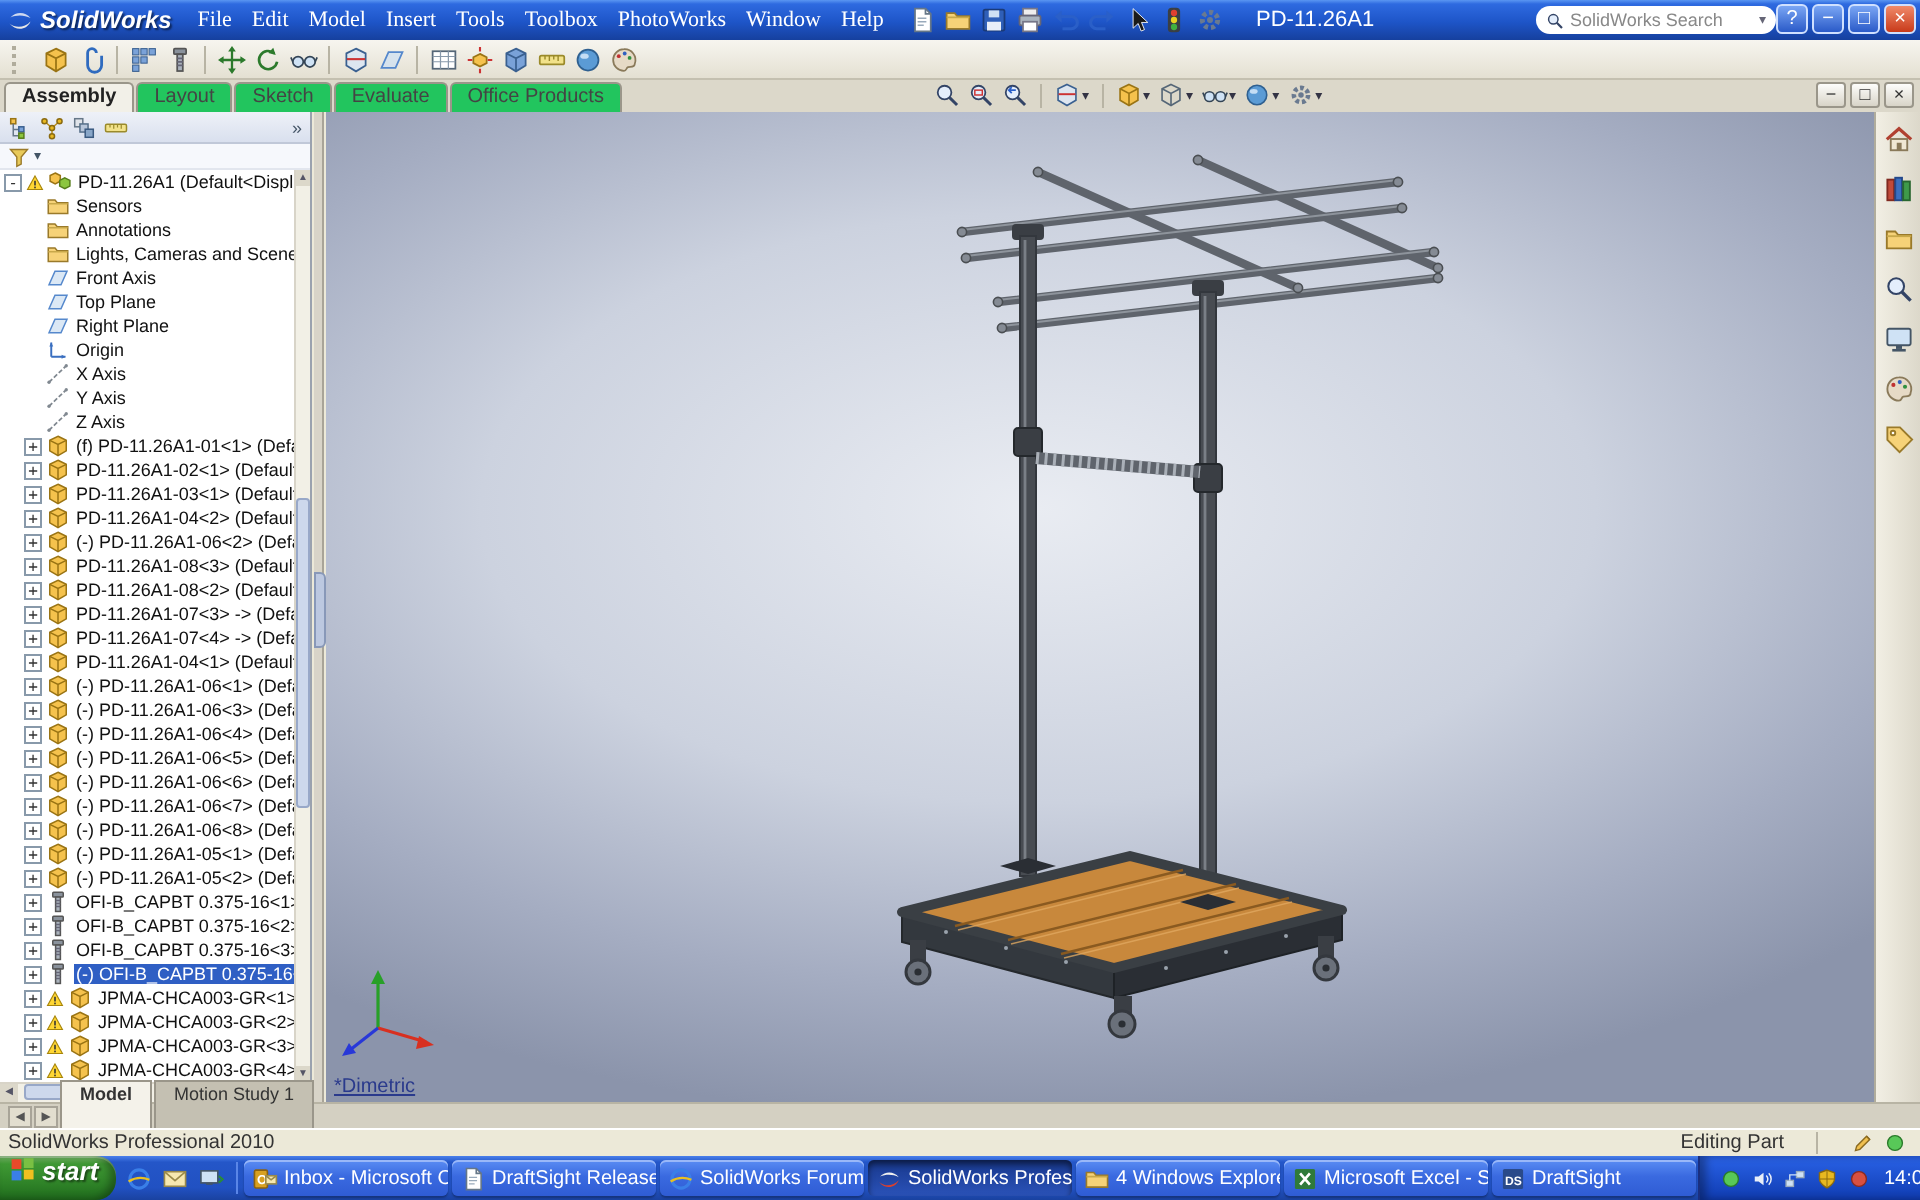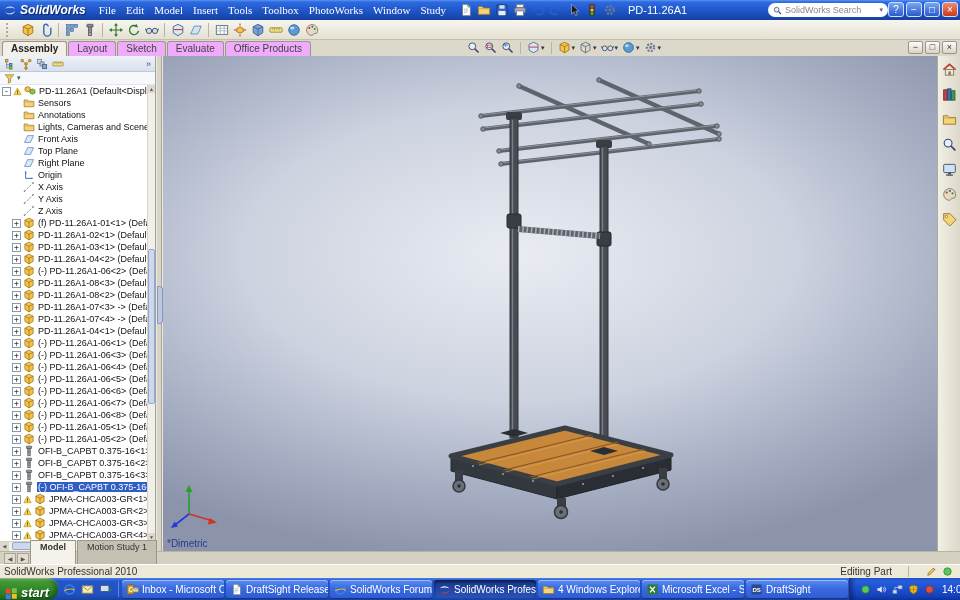--- a/index.html
+++ b/index.html
@@ -31,21 +31,21 @@
   
   .toolbar2 { position:absolute; top:20px; left:0; right:0; height:20px;
     background:linear-gradient(180deg,#f7f5ef,#e4e0d2); border-bottom:1px solid #c4c0b0;
     display:flex; align-items:center; padding-left:6px; }
   .grip { width:3px; height:14px; border-left:2px dotted #b0ac9c; margin-right:4px; }
   .sep { width:1px; height:14px; background:#b8b4a4; margin:0 3px; display:inline-block; }
 
   
   .tabrow { position:absolute; top:40px; left:0; right:0; height:16px; background:#dcd8ca; }
   .tabs { display:flex; margin-left:2px; height:16px; align-items:center; }
-  .tab { font-size:10px; padding:1px 8px 1px; background:#f0abfc; border:1px solid #9a968a; border-bottom:none;
+  .tab { font-size:10px; padding:1px 8px 1px; background:#22c55e; border:1px solid #9a968a; border-bottom:none;
     border-radius:3px 3px 0 0; color:#444; margin-right:1px; height:15px; }
   .tab.active { background:#f2f0e8; font-weight:bold; color:#222; }
   .docbtns { position:absolute; right:3px; top:1px; display:flex; gap:2px; }
   .db { width:15px; height:13px; background:linear-gradient(#fdfdfb,#d8d4c8); border:1px solid #9a968a; border-radius:2px;
     font-size:9px; line-height:11px; text-align:center; color:#333; }
 
   
   .headsup { position:absolute; top:41px; left:466px; display:flex; align-items:center; gap:2px; z-index:6; }
   .hu { display:inline-flex; align-items:center; padding:0 1px; }
   .hu svg { width:13px; height:13px; }
@@ -85,21 +85,21 @@
   .harrow { position:absolute; top:0; bottom:0; width:9px; background:#dcd8ca; color:#556; font-size:5px; text-align:center; line-height:9px; }
   .harrow.left { left:0; } .harrow.right { right:0; }
   .hthumb { position:absolute; top:0; bottom:1px; left:12px; width:56px; background:#cdd8ec; border:1px solid #98a8c8; border-radius:2px; }
 
   .splitter { position:absolute; left:157px; top:0; width:5px; height:495px; background:#d8d4c8; border-right:1px solid #a8a498; }
   .grip-tab { position:absolute; left:0; top:230px; width:6px; height:38px; background:#bcc8e0; border:1px solid #8898b8; border-radius:0 3px 3px 0; }
 
   .viewport { position:absolute; left:163px; top:0; width:774px; height:495px;
     background:radial-gradient(ellipse 75% 62% at 46% 40%, #e9ecf2 0%, #ccd2df 48%, #a5adc2 78%, #8b94ab 100%); }
   #model { position:absolute; left:0; top:0; width:100%; height:100%; }
-  .viewlabel { position:absolute; left:4px; bottom:2px; color:#2a3a8c; font-size:10px; }
+  .viewlabel { position:absolute; left:4px; bottom:2px; color:#2a3a8c; font-size:10px;text-decoration:underline; }
 
   .taskpane { position:absolute; right:0; top:0; width:23px; height:495px;
     background:linear-gradient(90deg,#f2efe4,#dcd8ca); border-left:1px solid #b0ac9c;
     display:flex; flex-direction:column; align-items:center; padding-top:5px; gap:8px; }
   .taskpane .tbi { width:17px; height:17px; }
   .taskpane .tbi svg { width:15px; height:15px; }
 
   
   .bottom-tabs { position:absolute; top:551px; left:0; right:0; height:13px; background:#d4d0c2; border-top:1px solid #b8b4a4;
     display:flex; align-items:flex-end; font-size:9px; padding-left:4px; }
@@ -115,21 +115,21 @@
   .sb-right { margin-left:auto; display:flex; align-items:center; gap:16px; margin-right:6px; }
   .sb-sep { width:1px; height:11px; background:#b8b4a4; }
   #status-icons { display:inline-flex; gap:3px; }
   #status-icons .tbi { width:13px; height:13px; }
   #status-icons .tbi svg { width:11px; height:11px; }
 
   
   .taskbar { position:absolute; top:578px; left:0; right:0; height:22px;
     background:linear-gradient(180deg,#4a80ec 0%,#2456c8 14%,#2151c2 72%,#1a42a0 100%); display:flex; align-items:center; }
   .start { height:22px; width:58px; flex:none; background:linear-gradient(180deg,#7aba6a 0%,#3f9934 18%,#2f8328 62%,#1f6a1c 100%);
-    border-radius:0 10px 10px 0; display:flex; align-items:flex-end; gap:3px; padding-left:5px; color:#fff; font-weight:bold;
+    border-radius:0 10px 10px 0; display:flex; align-items:flex-start; gap:3px; padding-left:5px; color:#fff; font-weight:bold;
     font-style:italic; font-size:13px; text-shadow:1px 1px 1px #0007; box-shadow:inset -3px 0 4px #0005, inset 0 1px 0 #ffffff50; }
   .start svg { width:13px; height:13px; }
   .qlaunch { display:flex; align-items:center; gap:2px; margin:0 3px; }
   .qlaunch .tbi { width:16px; height:16px; }
   .qlaunch .tbi svg { width:13px; height:13px; }
   .tb-sep { width:1px; height:16px; background:#16368c; border-right:1px solid #5a86e8; margin:0 2px; flex:none; }
   .task-btn { width:102px; height:18px; margin:0 1px; border-radius:3px; flex:none;
     background:linear-gradient(180deg,#5b8df4,#3a6ae0 45%,#2f5cd4); box-shadow:inset 0 1px 0 #9ab8f8, 0 1px 1px #0004;
     display:flex; align-items:center; gap:3px; padding:0 4px; color:#fff; font-size:10px; white-space:nowrap; overflow:hidden; }
   .task-btn .tbi { width:13px; height:13px; flex:none; }
@@ -156,21 +156,21 @@
     </div>
     <nav class="menus" id="menus">
         <span class="menu-item">File</span>
         <span class="menu-item">Edit</span>
         <span class="menu-item">Model</span>
         <span class="menu-item">Insert</span>
         <span class="menu-item">Tools</span>
         <span class="menu-item">Toolbox</span>
         <span class="menu-item">PhotoWorks</span>
         <span class="menu-item">Window</span>
-        <span class="menu-item">Study</span>
+        <span class="menu-item">Help</span>
       </nav>
     <div class="tb-icons" id="titlebar-icons">
         <span class="tbi">
           <svg viewBox="0 0 16 16">
             <path d="M4 1.5h6l3 3V14.5H4z" fill="#fff" stroke="#667788"></path>
             <path d="M10 1.5v3h3" fill="none" stroke="#667788"></path>
             <path d="M5.5 7h5M5.5 9h5M5.5 11h3.5" stroke="#99aabb" stroke-width=".8"></path>
           </svg>
         </span>
         <span class="tbi">

